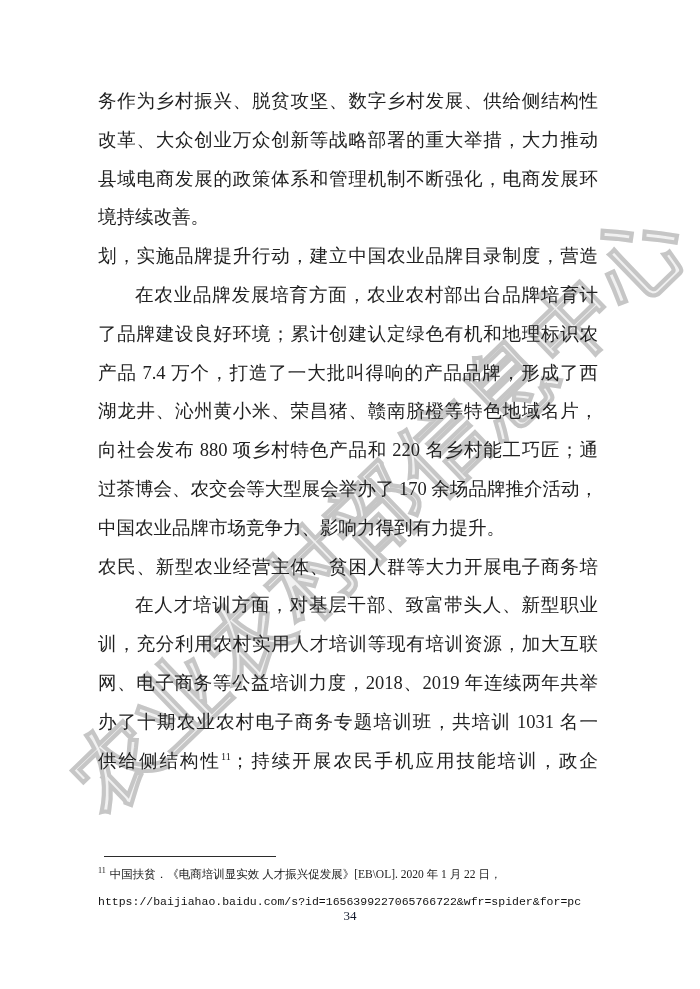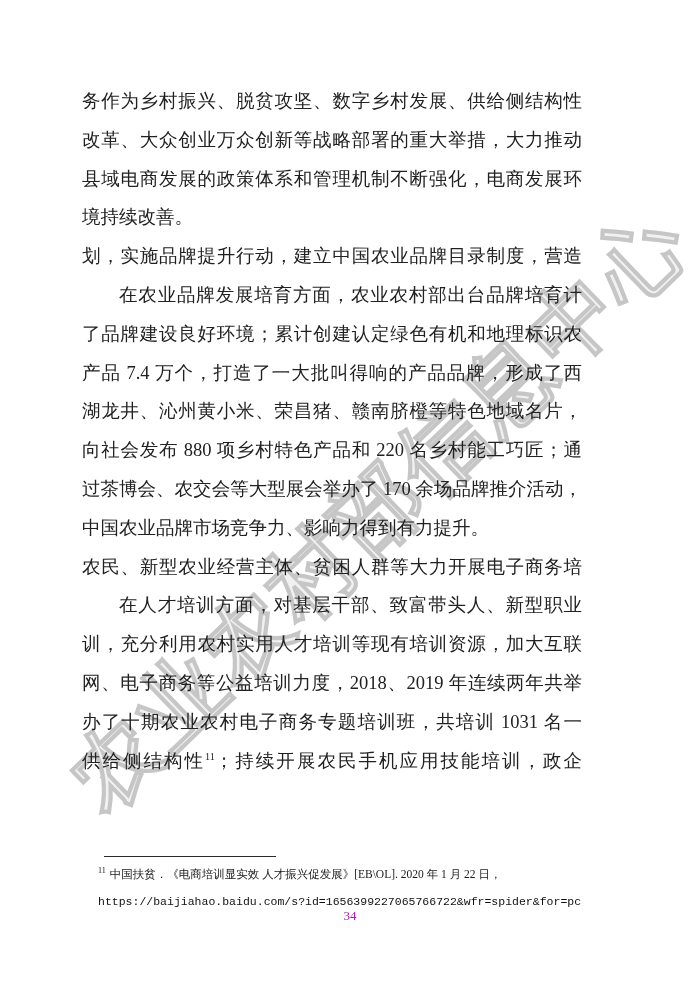--- a/index.html
+++ b/index.html
@@ -24,21 +24,21 @@
     letter-spacing: 3px;
     color: rgba(198,198,198,0.25);
     -webkit-text-stroke: 1.4px #c6c6c6;
     transform: rotate(-44deg);
     z-index: 0;
     pointer-events: none;
     font-family: "DejaVu Sans", sans-serif;
   }
   .content {
     position: absolute;
-    left: 82px;
+    left: 98px;
     top: 82px;
     width: 500px;
     z-index: 1;
     color: #212121;
     font-size: 18.5px;
   }
   .line {
     height: 38.8px;
     line-height: 38.8px;
     overflow: hidden;
@@ -81,21 +81,21 @@
     font-family: Liberation Mono, monospace;
     color: #111111;
   }
   .page-number {
     position: absolute;
     left: 0;
     top: 908px;
     width: 100%;
     text-align: center;
     font-size: 13px;
-    color: #a21caf;
+    color: #0f172a;
     z-index: 1;
   }
 </style>
 </head>
 <body>
 
 <div class="page">
 
   <div class="watermark">农业农村部信息中心</div>
 

